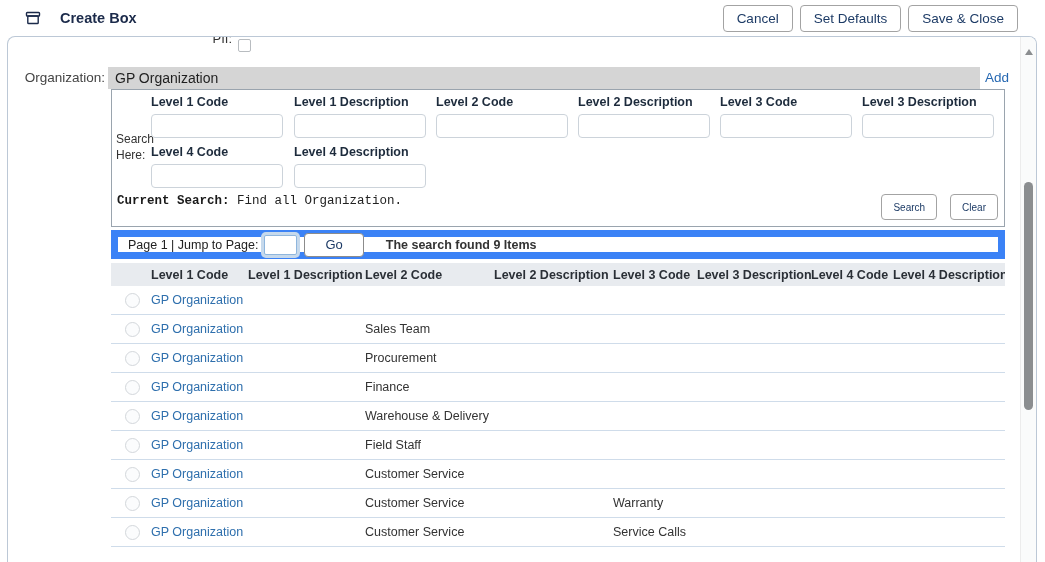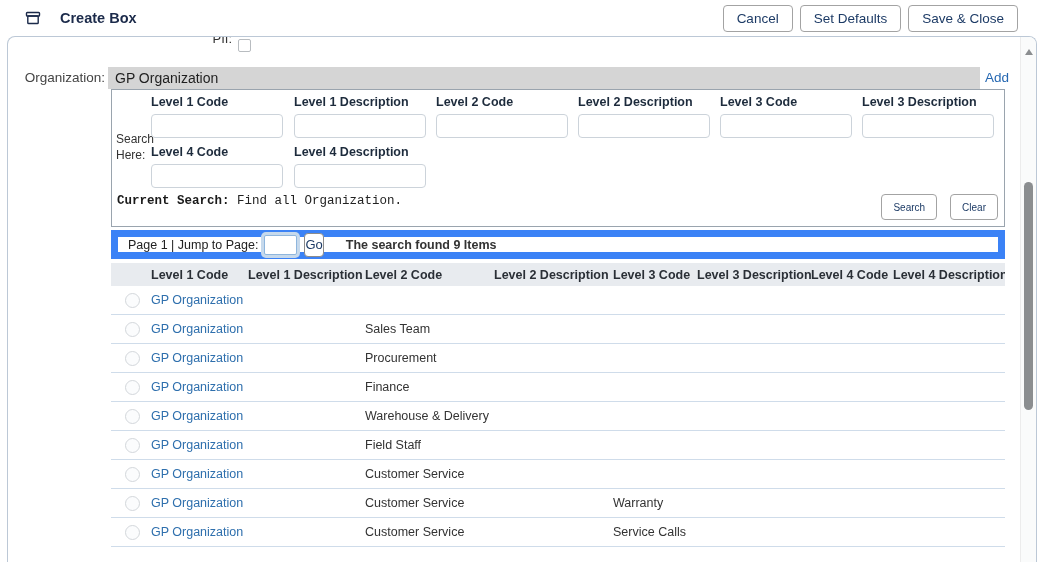--- a/index.html
+++ b/index.html
@@ -58,21 +58,21 @@
   .sc-btns { position:absolute; right:6px; bottom:6px; display:flex; gap:13px; }
   .sc-btns .btn { font-size:10px; height:26px; padding:0 11px; }
 
   
   .pager { position:absolute; left:103px; top:193px; width:894px; height:29px;
            border:7px solid #3b82f6; background:#fff; display:flex;
            align-items:center; font-size:12.5px; color:#222; padding-left:10px; }
   .jump-input { width:33px; height:20px; margin-left:6px; border:1px solid #8fb6dd;
                 box-shadow:0 0 0 3px #c6d9ec; border-radius:2px;
                 font-family:inherit; font-size:12px; padding:0 3px; }
-  .go-btn { margin-left:7px; height:24px; padding:0 0; border:1px solid #8c8c8c;
+  .go-btn { margin-left:7px; height:24px; padding:0 20px; border:1px solid #8c8c8c;
             border-radius:4px; background:#fff; color:#1d3b66; font-size:13px;
             font-family:inherit; cursor:pointer; }
   .results { margin-left:22px; font-weight:bold; color:#333; font-size:12.5px; }
 
   
   .thead { position:absolute; left:103px; top:226px; width:894px; height:23px;
            background:#e8ebef; display:flex; align-items:center; font-weight:bold;
            font-size:12.5px; color:#2a2f36; }
   .tbody { position:absolute; left:103px; top:249px; width:894px; }
   .trow { display:flex; align-items:center; height:29px; border-bottom:1px solid #cfdcea;

